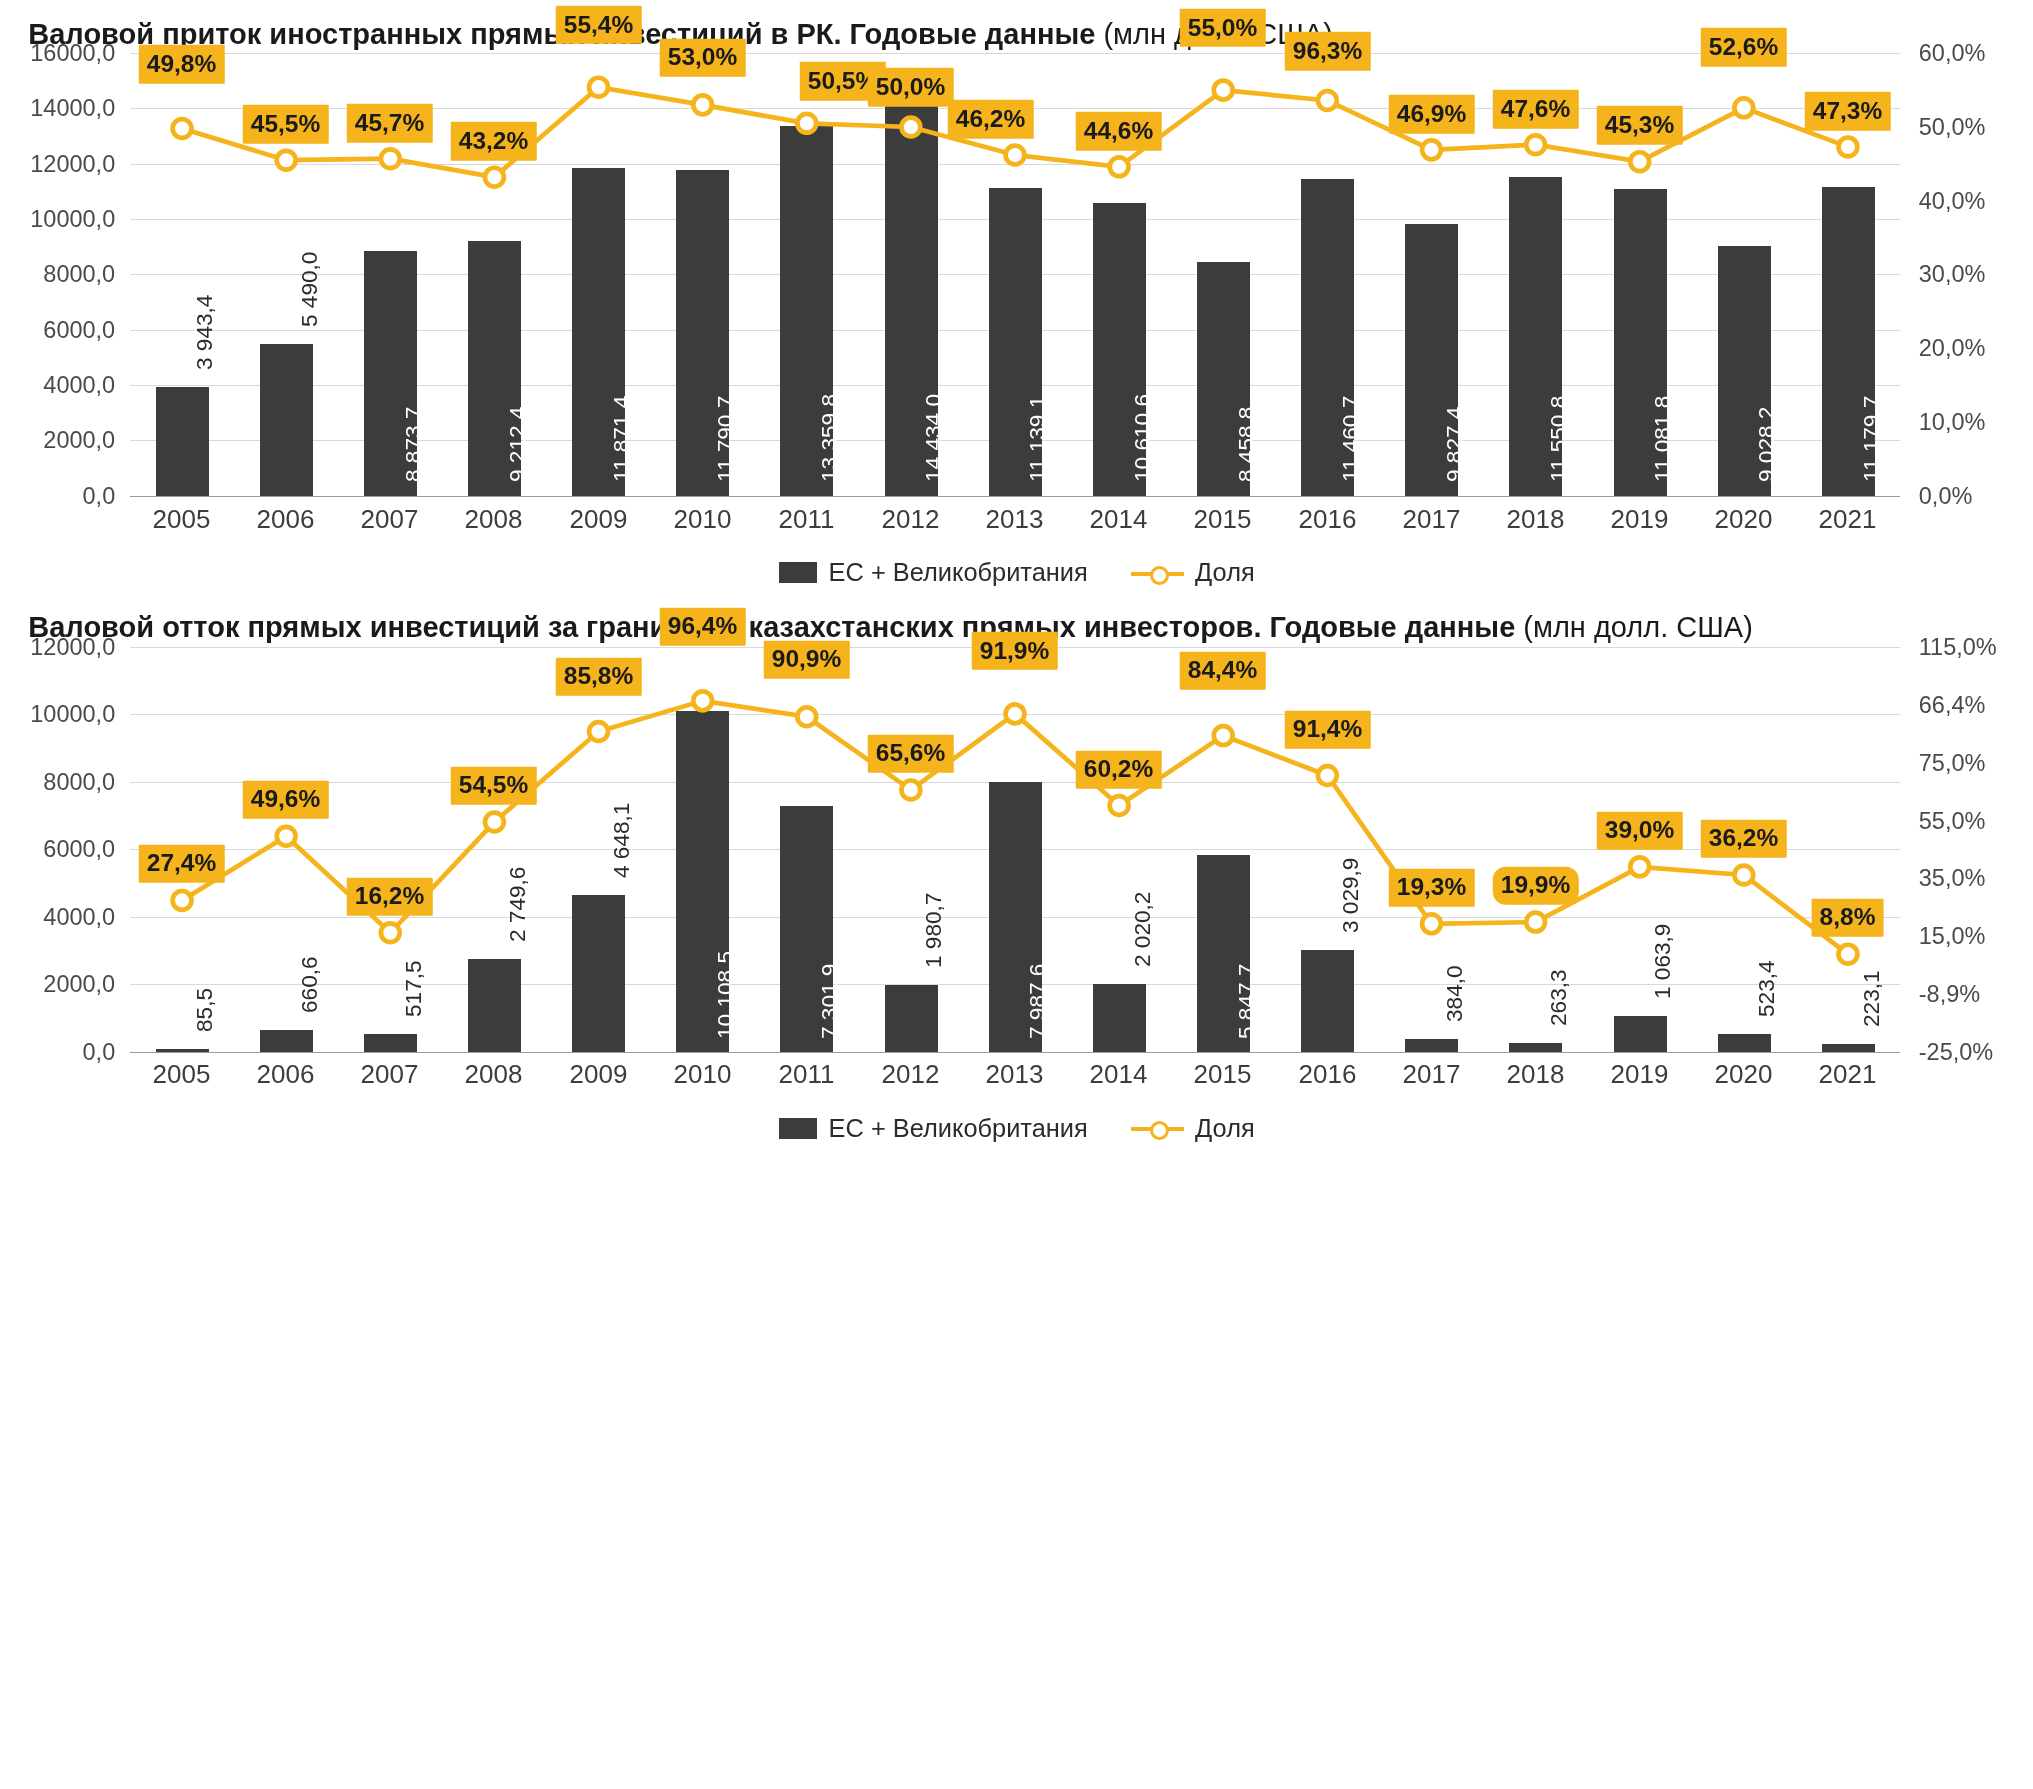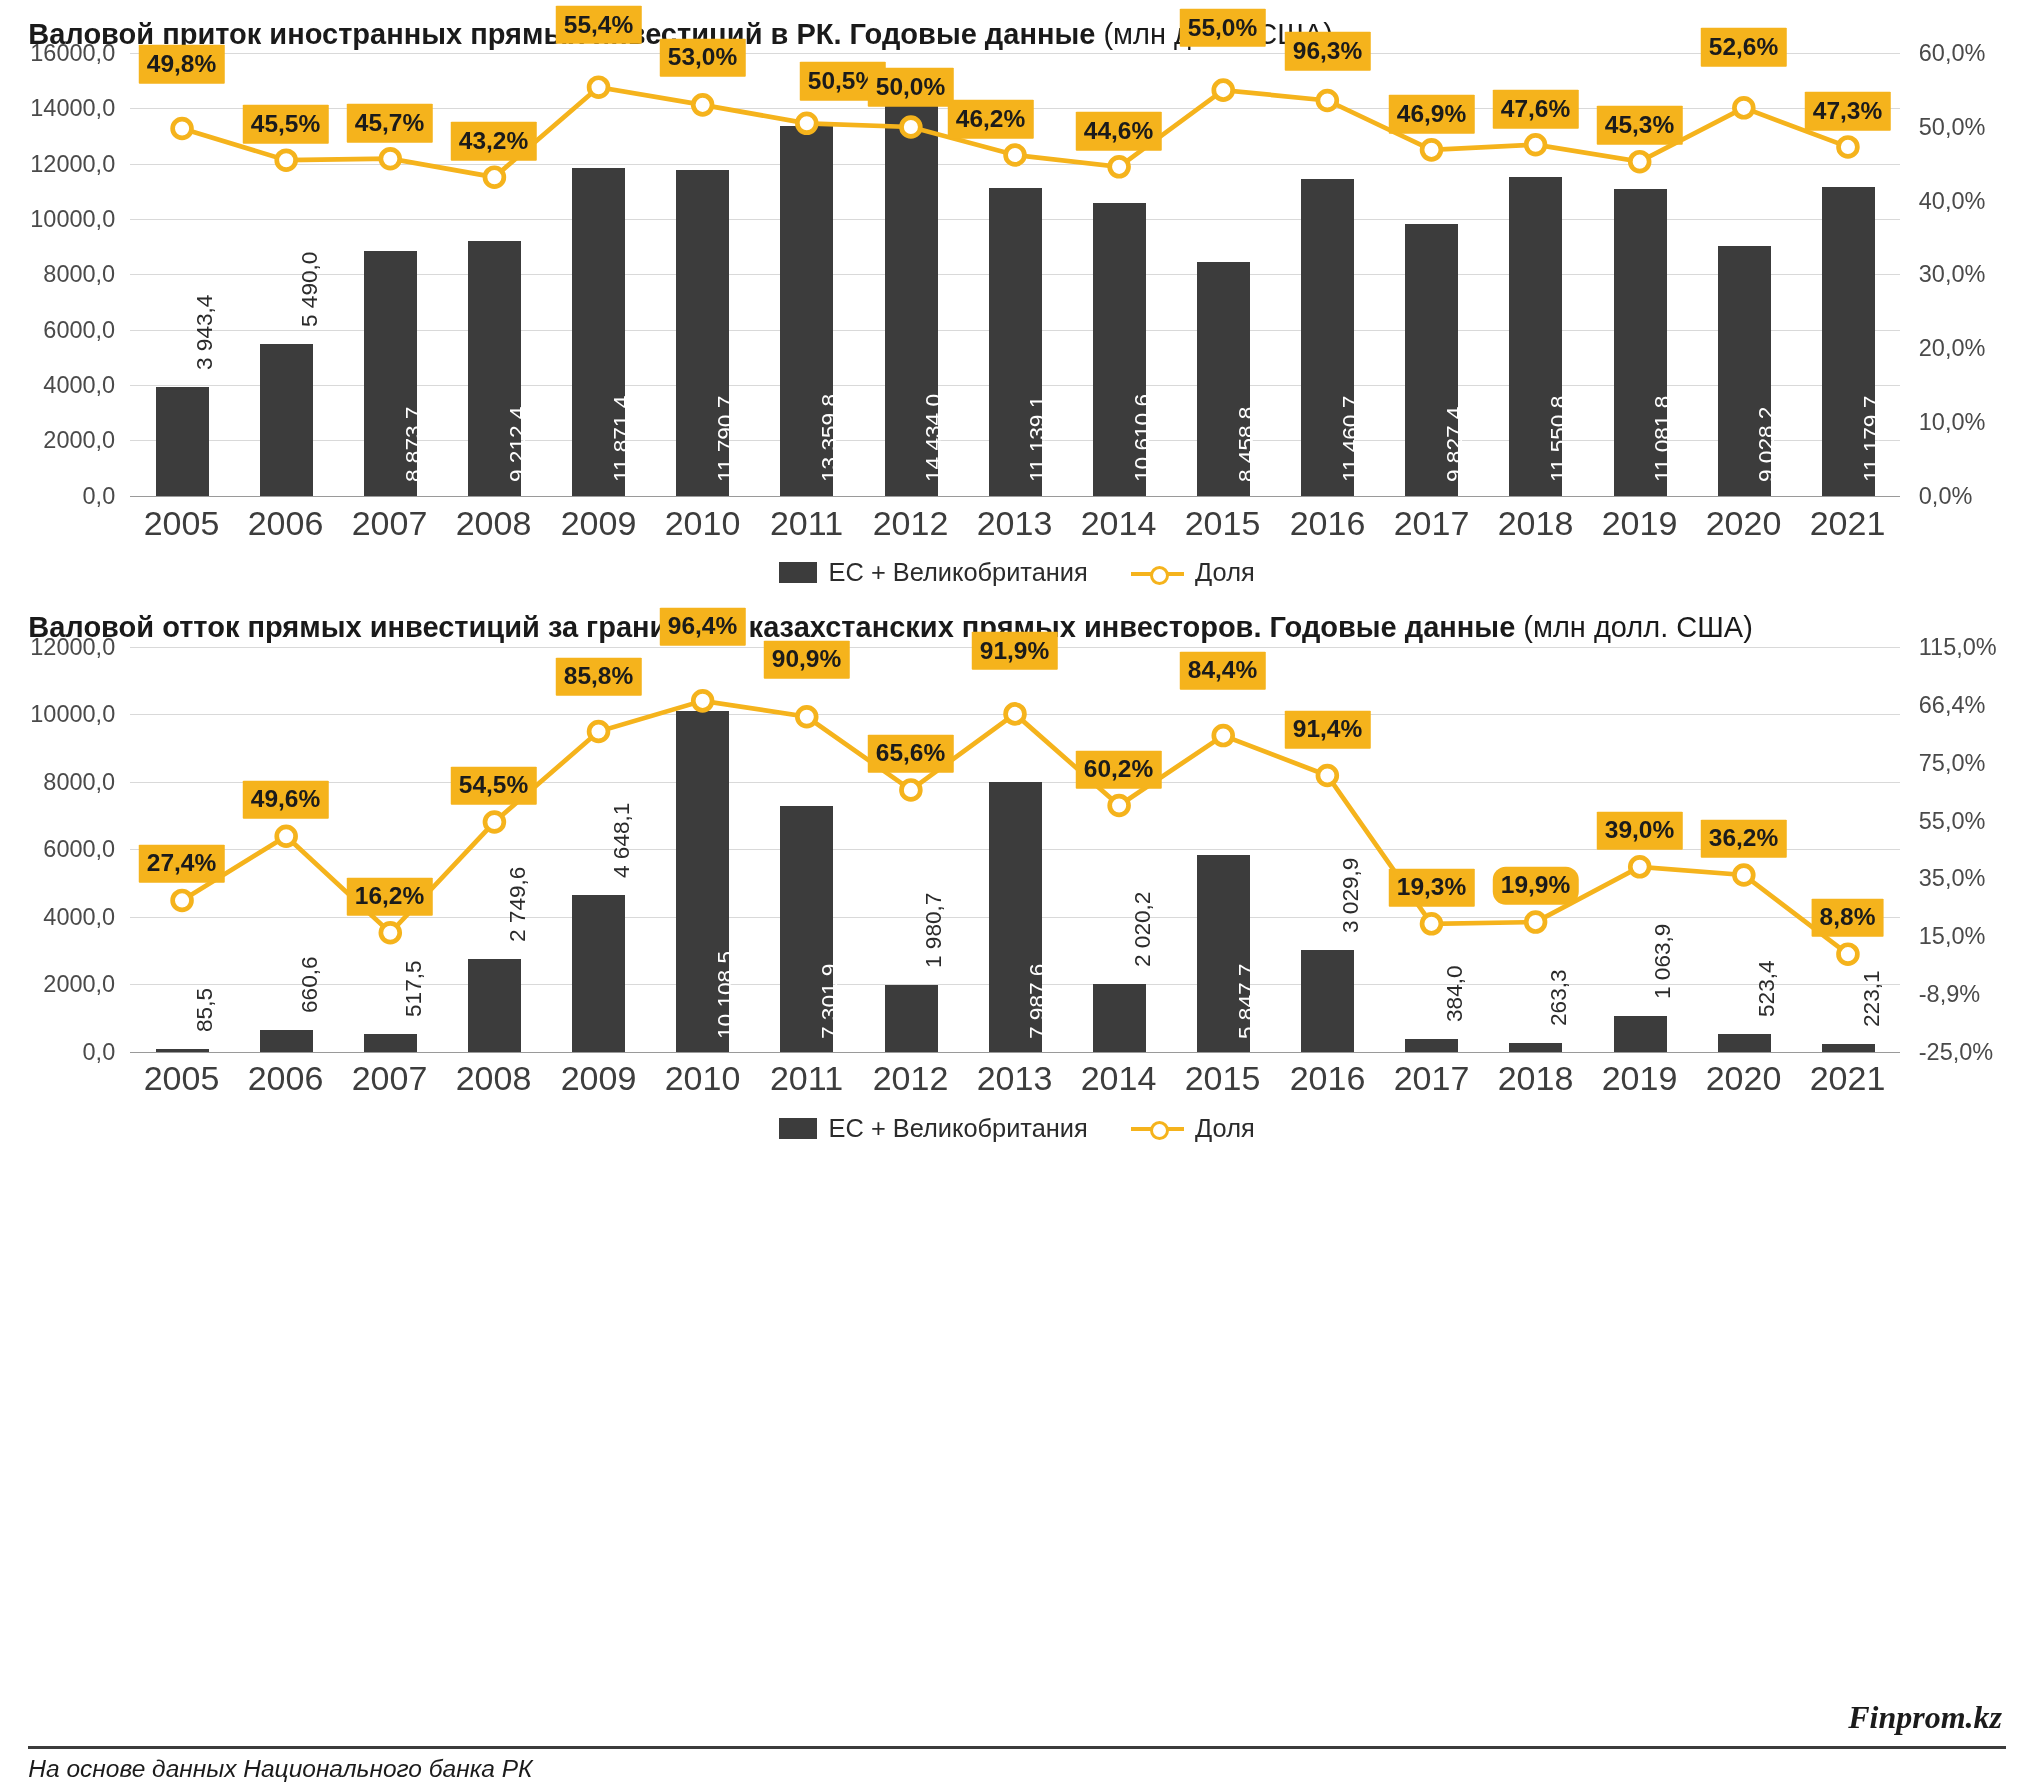--- a/index.html
+++ b/index.html
@@ -87,21 +87,21 @@
     transform: translate(-50%, -100%);
     border-radius: 0.9px;
   }
 
   .xaxis {
     position: relative;
     height: 49px;
   }
   .xtick {
     position: absolute;
-    font-size: 34px;
+    font-size: 26px;
     color: #3d3d3d;
     transform: translateX(-50%);
     top: 7.5px;
   }
 
   .legend {
     display: flex;
     justify-content: center;
     align-items: center;
     gap: 43px;
@@ -419,20 +419,15 @@
         <span class="legend-swatch"></span>
         <span>ЕС + Великобритания</span>
       </div>
       <div class="legend-item">
         <span class="legend-line"></span>
         <span>Доля</span>
       </div>
     </div>
   </div>
 
-  <div class="footer">
-    <div class="brand">Finprom.kz</div>
-    <div class="rule"></div>
-    <div class="source">На основе данных Национального банка РК</div>
-  </div>
 
 </div>
 
 
 </body></html>

